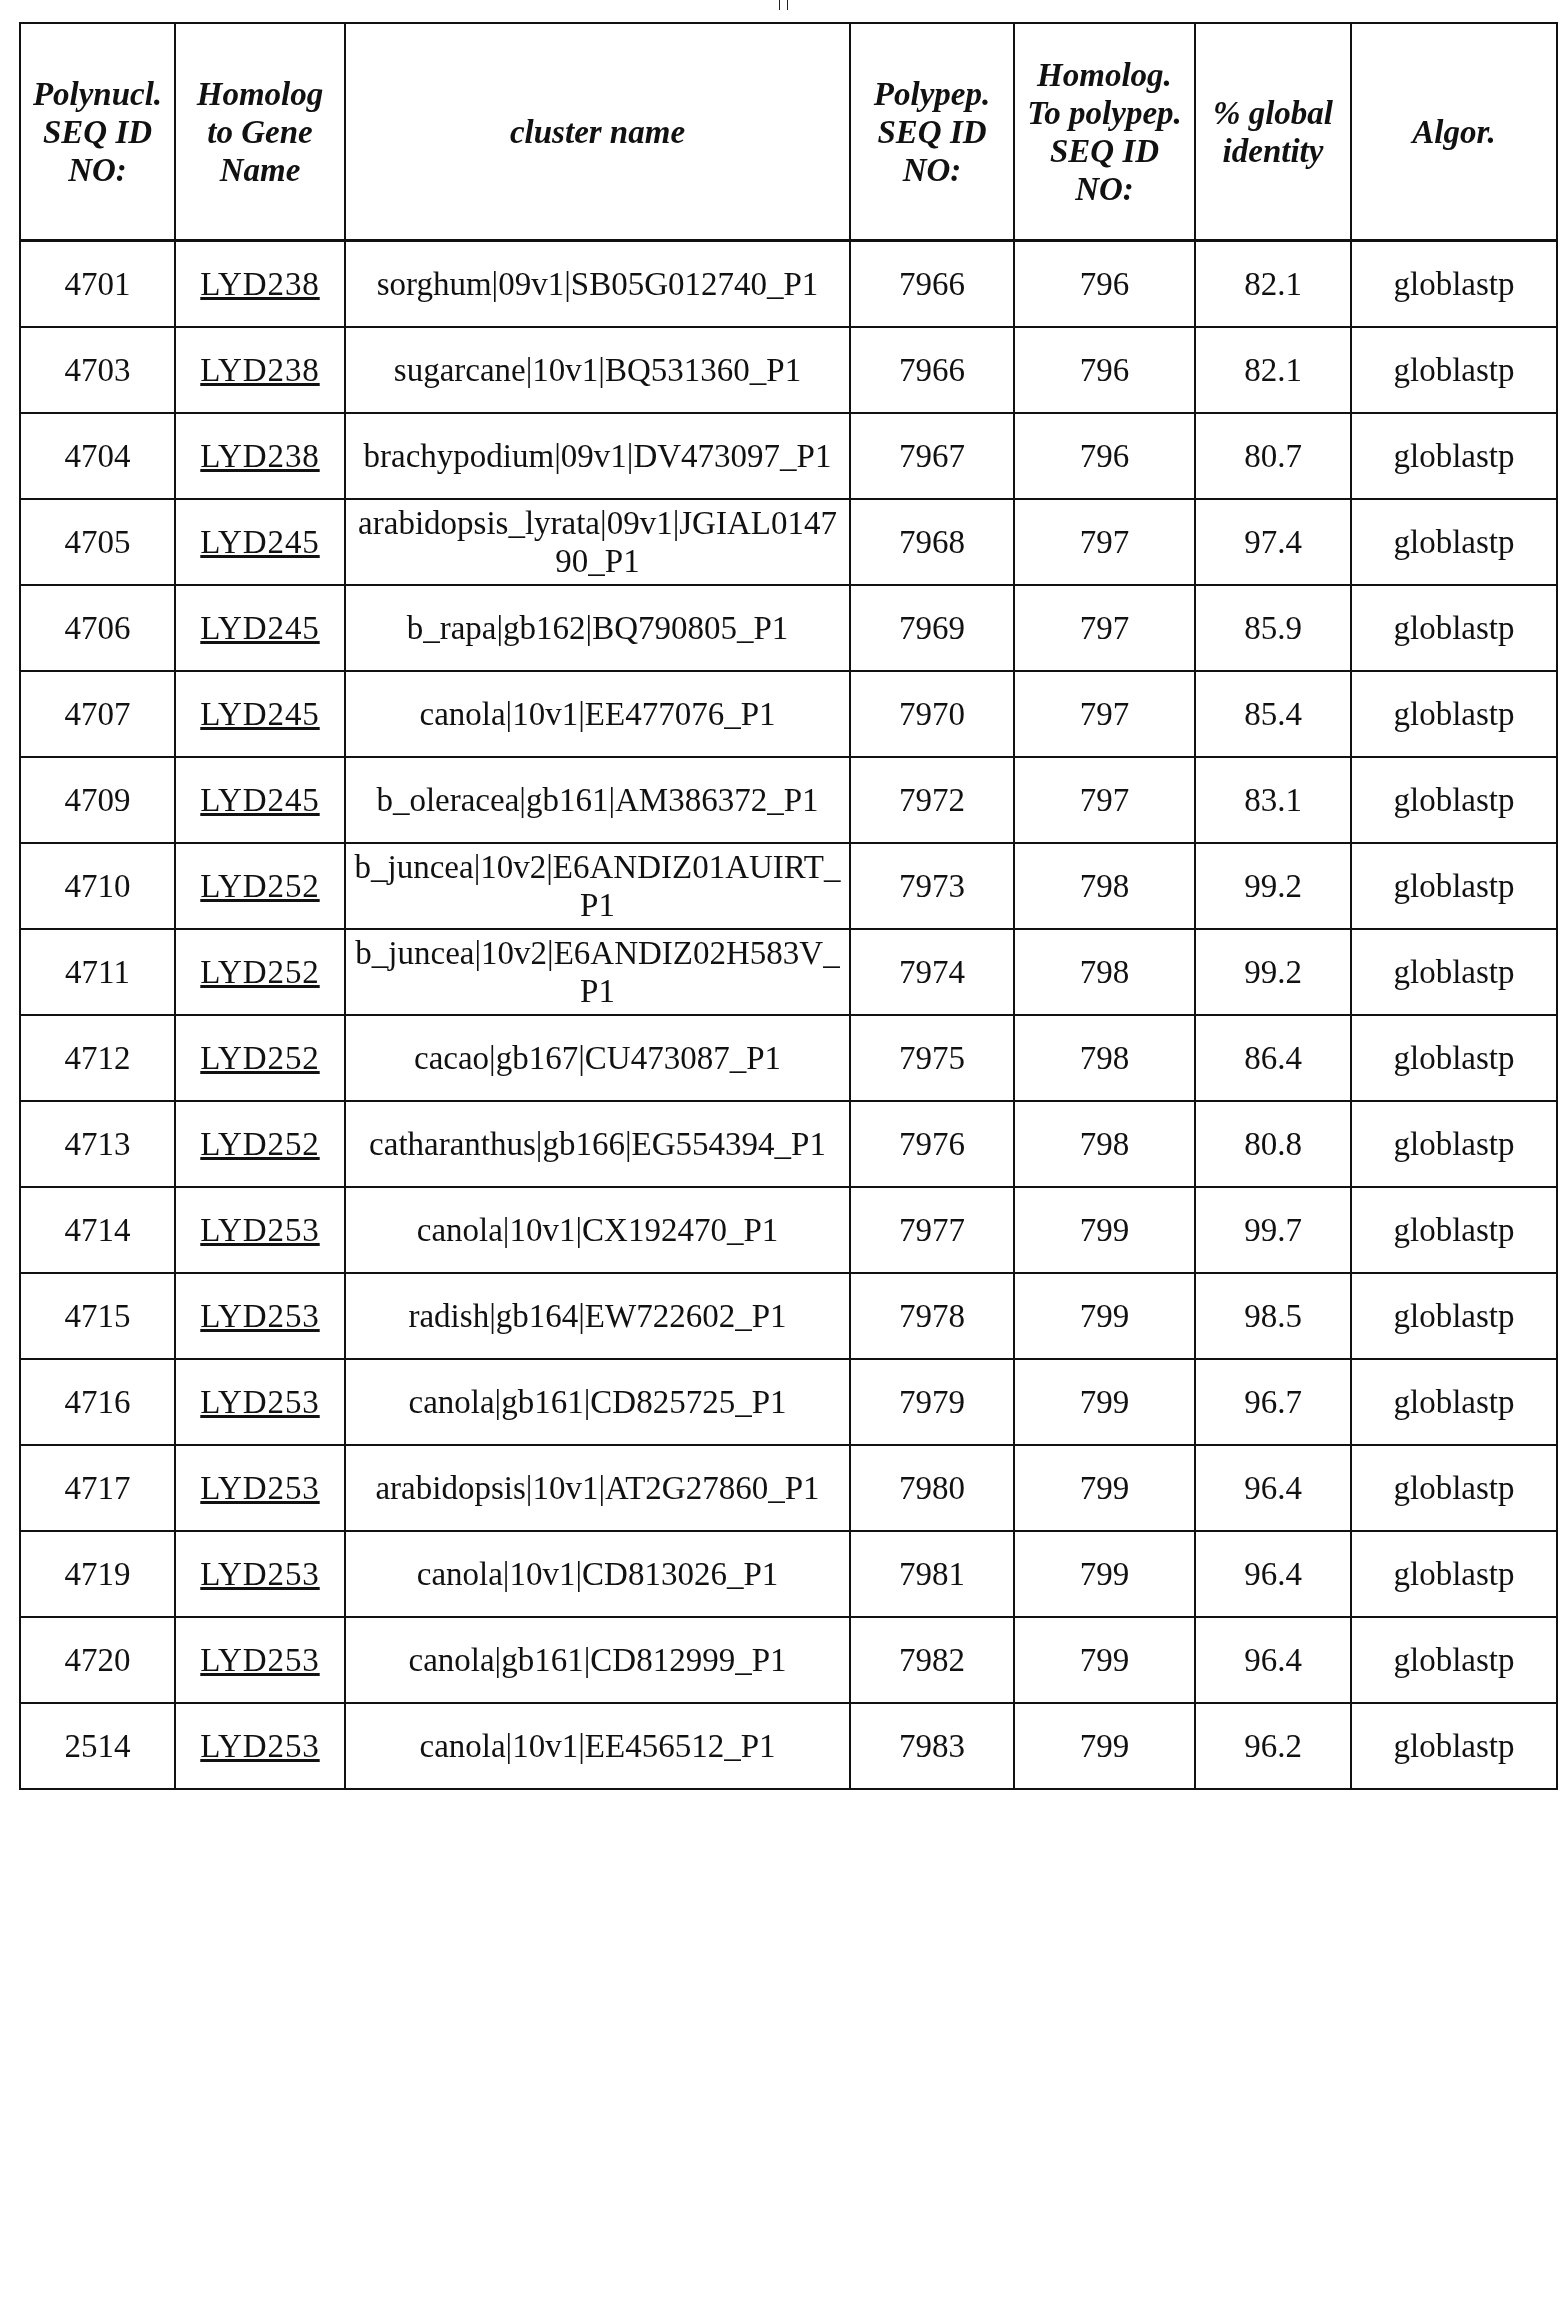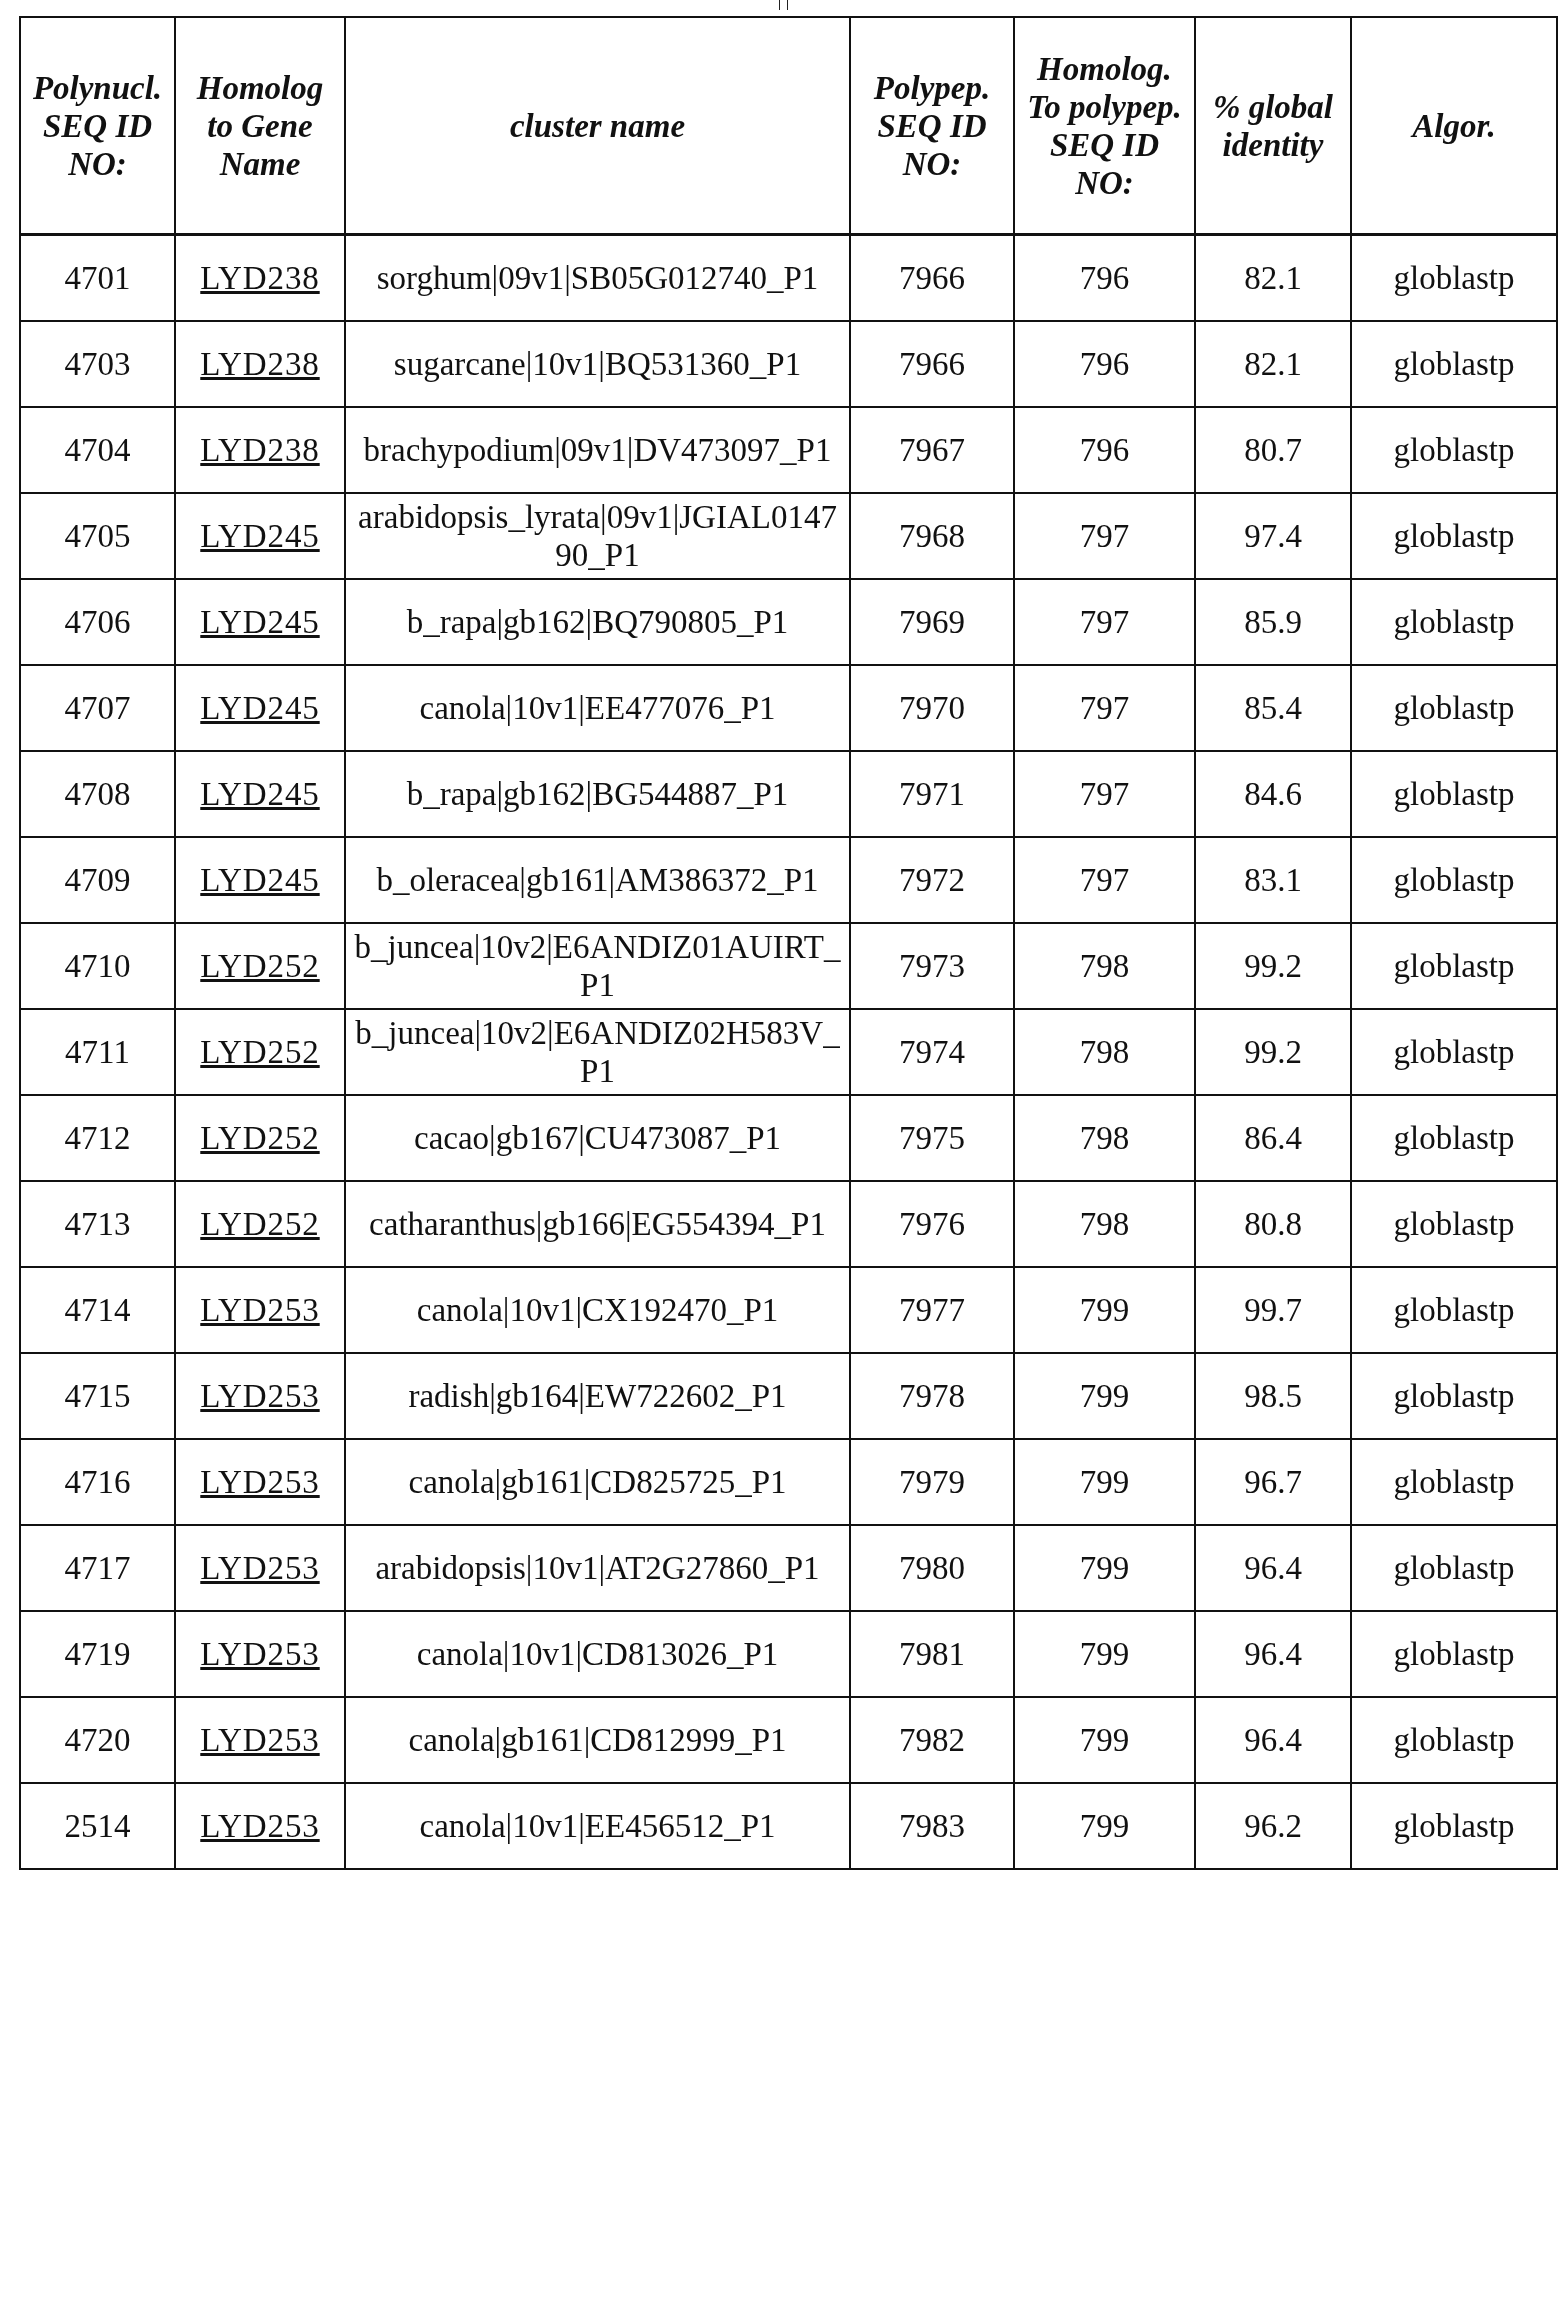--- a/index.html
+++ b/index.html
@@ -21,21 +21,21 @@
       top: 0px;
       width: 8.6px;
       height: 10.3px;
       border-left: 1.7px solid #222;
       border-right: 1.7px solid #222;
       box-sizing: border-box;
     }
     table.data {
       position: absolute;
       left: 19px;
-      top: 16px;
+      top: 22px;
       width: 1537px;
       border-collapse: collapse;
       table-layout: fixed;
     }
     table.data th, table.data td {
       border: 2.6px solid #111111;
       text-align: center;
       vertical-align: middle;
       padding: 0 5.2px;
       overflow: hidden;
@@ -139,29 +139,20 @@
       <tr>
         <td>4707</td>
         <td class="gene">LYD245</td>
         <td>canola|10v1|EE477076_P1</td>
         <td>7970</td>
         <td>797</td>
         <td>85.4</td>
         <td>globlastp</td>
       </tr>
       <tr>
-        <td>4708</td>
-        <td class="gene">LYD245</td>
-        <td>b_rapa|gb162|BG544887_P1</td>
-        <td>7971</td>
-        <td>797</td>
-        <td>84.6</td>
-        <td>globlastp</td>
-      </tr>
-      <tr>
         <td>4709</td>
         <td class="gene">LYD245</td>
         <td>b_oleracea|gb161|AM386372_P1</td>
         <td>7972</td>
         <td>797</td>
         <td>83.1</td>
         <td>globlastp</td>
       </tr>
       <tr>
         <td>4710</td>

